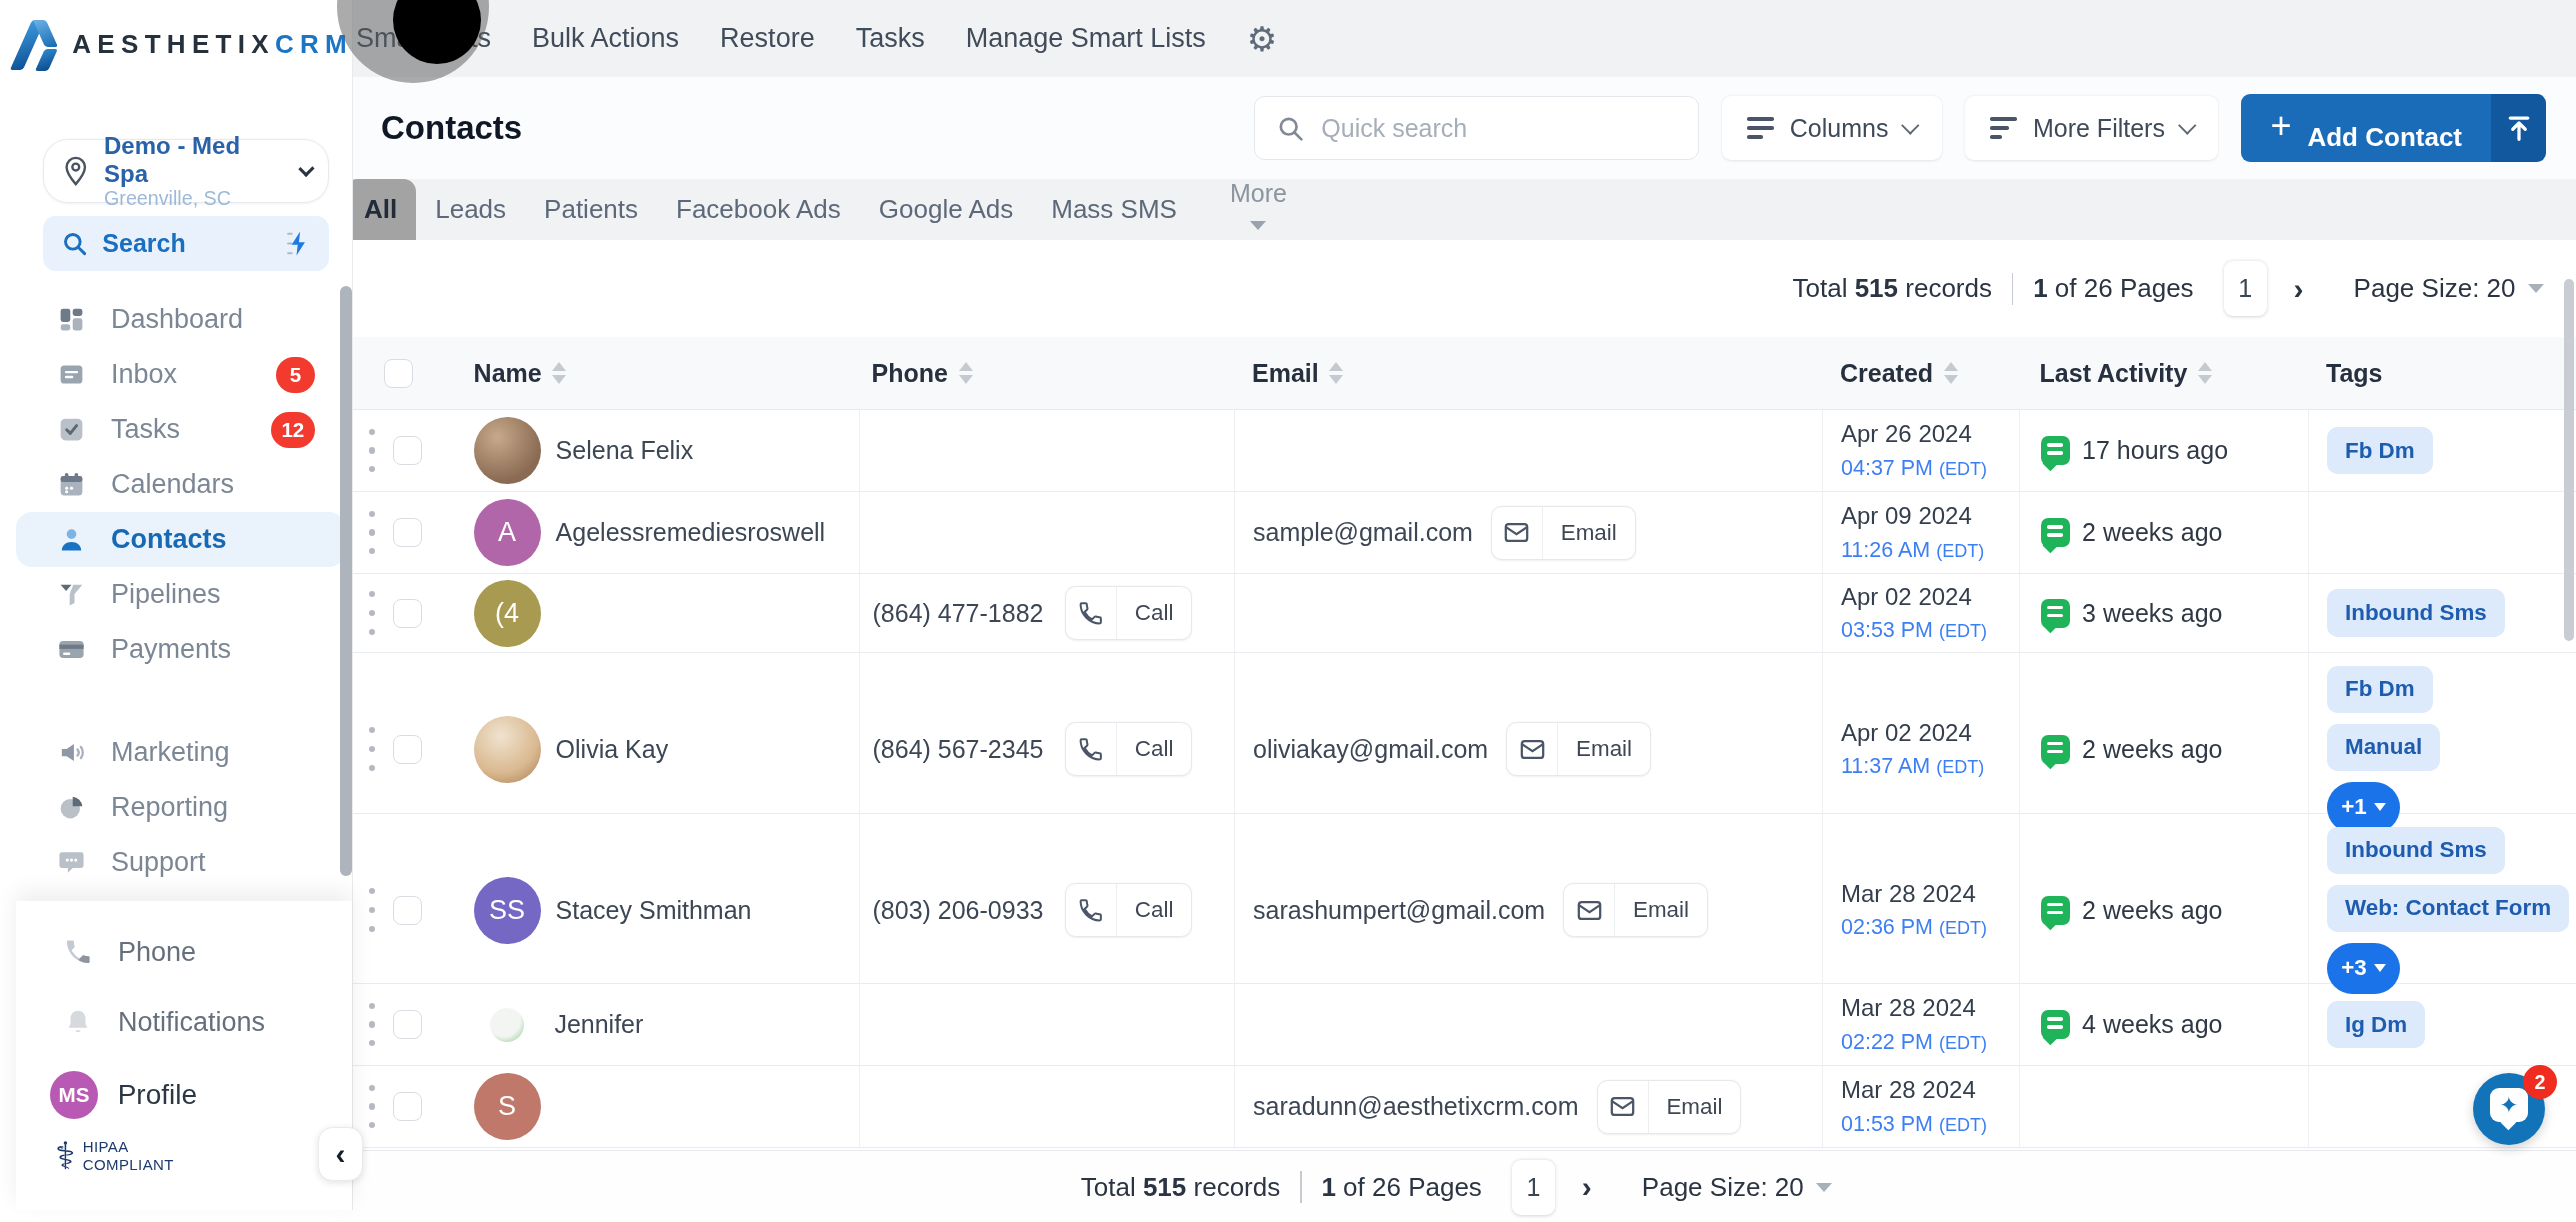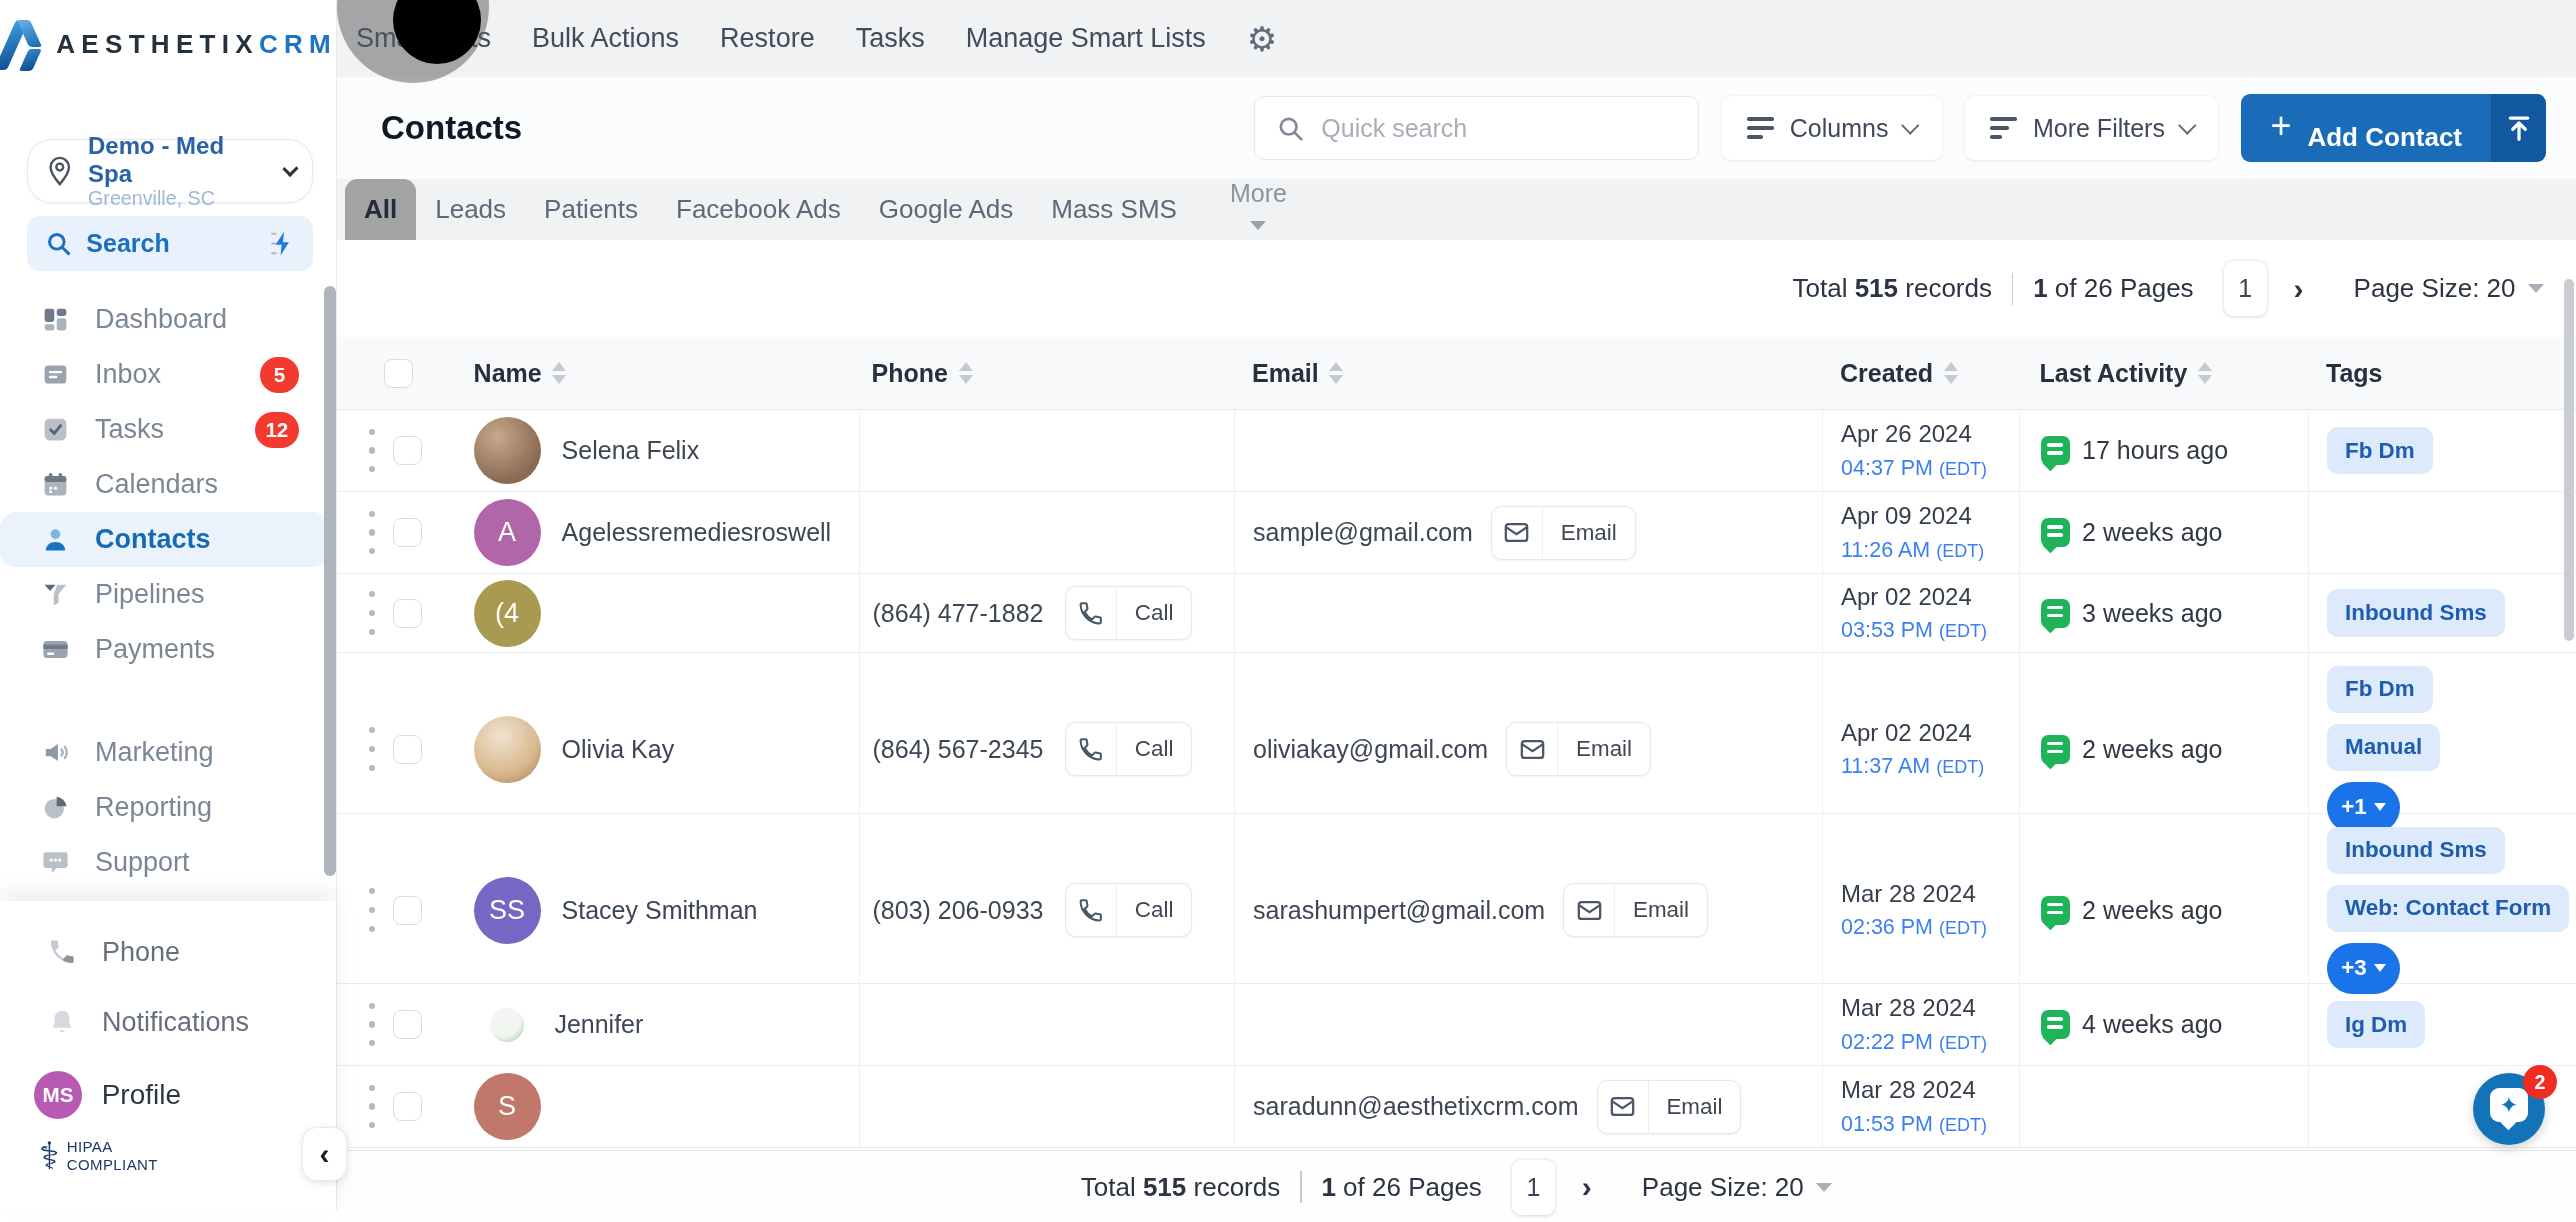--- a/index.html
+++ b/index.html
@@ -75,21 +75,21 @@
   .cell { display:flex; align-items:center; }
   .bl { border-left:0.9px solid #edeff2; }
   .c-handle { padding-left:30px; gap:16px; }
   .kebab { display:flex; flex-direction:column; gap:12.5px; cursor:pointer; padding:5.4px 1.8px; }
   .kebab i { width:6.3px; height:6.3px; border-radius:50%; background:#b5bac2; }
   .checkbox { width:29px; height:29px; border:1.8px solid #d9dde2; border-radius:8px; background:#fff; cursor:pointer; }
   .c-name { padding-left:11.6px; gap:15px; cursor:pointer; }
   .avatar { width:67px; height:67px; border-radius:50%; flex:0 0 auto; display:flex; align-items:center;
     justify-content:center; color:#fff; font-size:27px; font-weight:500; }
   .avatar.small { width:34px; height:34px; margin-left:16px; margin-right:-7.2px; }
-  .nm { font-size:25px; color:#3c4654;margin-left:6px; }
+  .nm { font-size:25px; color:#3c4654; }
   .c-phone { padding-left:12.5px; gap:21.5px; }
   .c-email { padding-left:18px; gap:18px; }
   .val { font-size:25px; color:#3c4654; white-space:nowrap; }
   .pill-btn { height:54px; background:#fff; border:0.9px solid #e6e8eb; border-radius:10.7px;
     box-shadow:0 0.9px 1.8px rgba(16,24,40,.07); display:flex; align-items:center; cursor:pointer; flex:0 0 auto; }
   .pill-btn .ic { width:50px; display:flex; align-items:center; justify-content:center; }
   .pill-btn .sep { width:0.9px; height:52px; background:#eceef1; }
   .pill-btn .bl-lbl { font-size:22.4px; color:#3f4754; padding:0 18px; }
   .c-created { padding-left:18px; }
   .cdate { font-size:24px; color:#343e4c; margin-bottom:7.2px; }
@@ -108,21 +108,21 @@
     border-radius:10.7px; white-space:nowrap; }
   .tag-more { background:#1a73e8; color:#fff; font-size:22.4px; font-weight:700; padding:12.5px 14.3px;
     border-radius:894px; display:flex; align-items:center; gap:7.2px; cursor:pointer; }
   .tag-more .wcaret { width:0; height:0; border-left:6.3px solid transparent; border-right:6.3px solid transparent;
     border-top:8px solid #fff; }
 
   .bottom-bar { position:absolute; left:0; right:0; bottom:0; height:73px; background:#fefefe;
     border-top:0.9px solid #e6e9ed; display:flex; align-items:center; justify-content:center; }
 
   
-  .sidebar { position:absolute; left:0; top:0; width:337px; height:1210px; background:#fff;
+  .sidebar { position:absolute; left:16px; top:0; width:337px; height:1210px; background:#fff;
     border-right:0.9px solid #e8ebee; z-index:30; }
   .logo { position:absolute; left:0; top:19.7px; width:337px; display:flex; align-items:center; justify-content:center; gap:10.7px; }
   .logo-mark { position:relative; width:47px; height:50px; }
   .logo-mark i { position:absolute; border-radius:2.7px; }
   .logo-mark .b1 { left:5.4px; top:0; width:12.5px; height:50px; background:linear-gradient(160deg,#3f9ade,#0d5195); transform:skewX(-24deg); }
   .logo-mark .b2 { left:23px; top:0; width:12.5px; height:27px; background:linear-gradient(160deg,#6db4e8,#1668b0); transform:skewX(24deg); }
   .logo-mark .b3 { left:24px; top:29px; width:12.5px; height:21.5px; background:linear-gradient(160deg,#2f87cd,#0b4b8c); transform:skewX(-24deg); }
   .logo-text { font-size:26px; letter-spacing:6.3px; font-weight:600; color:#26313e; }
   .logo-text b { color:#1b74c4; font-weight:700; }
 

